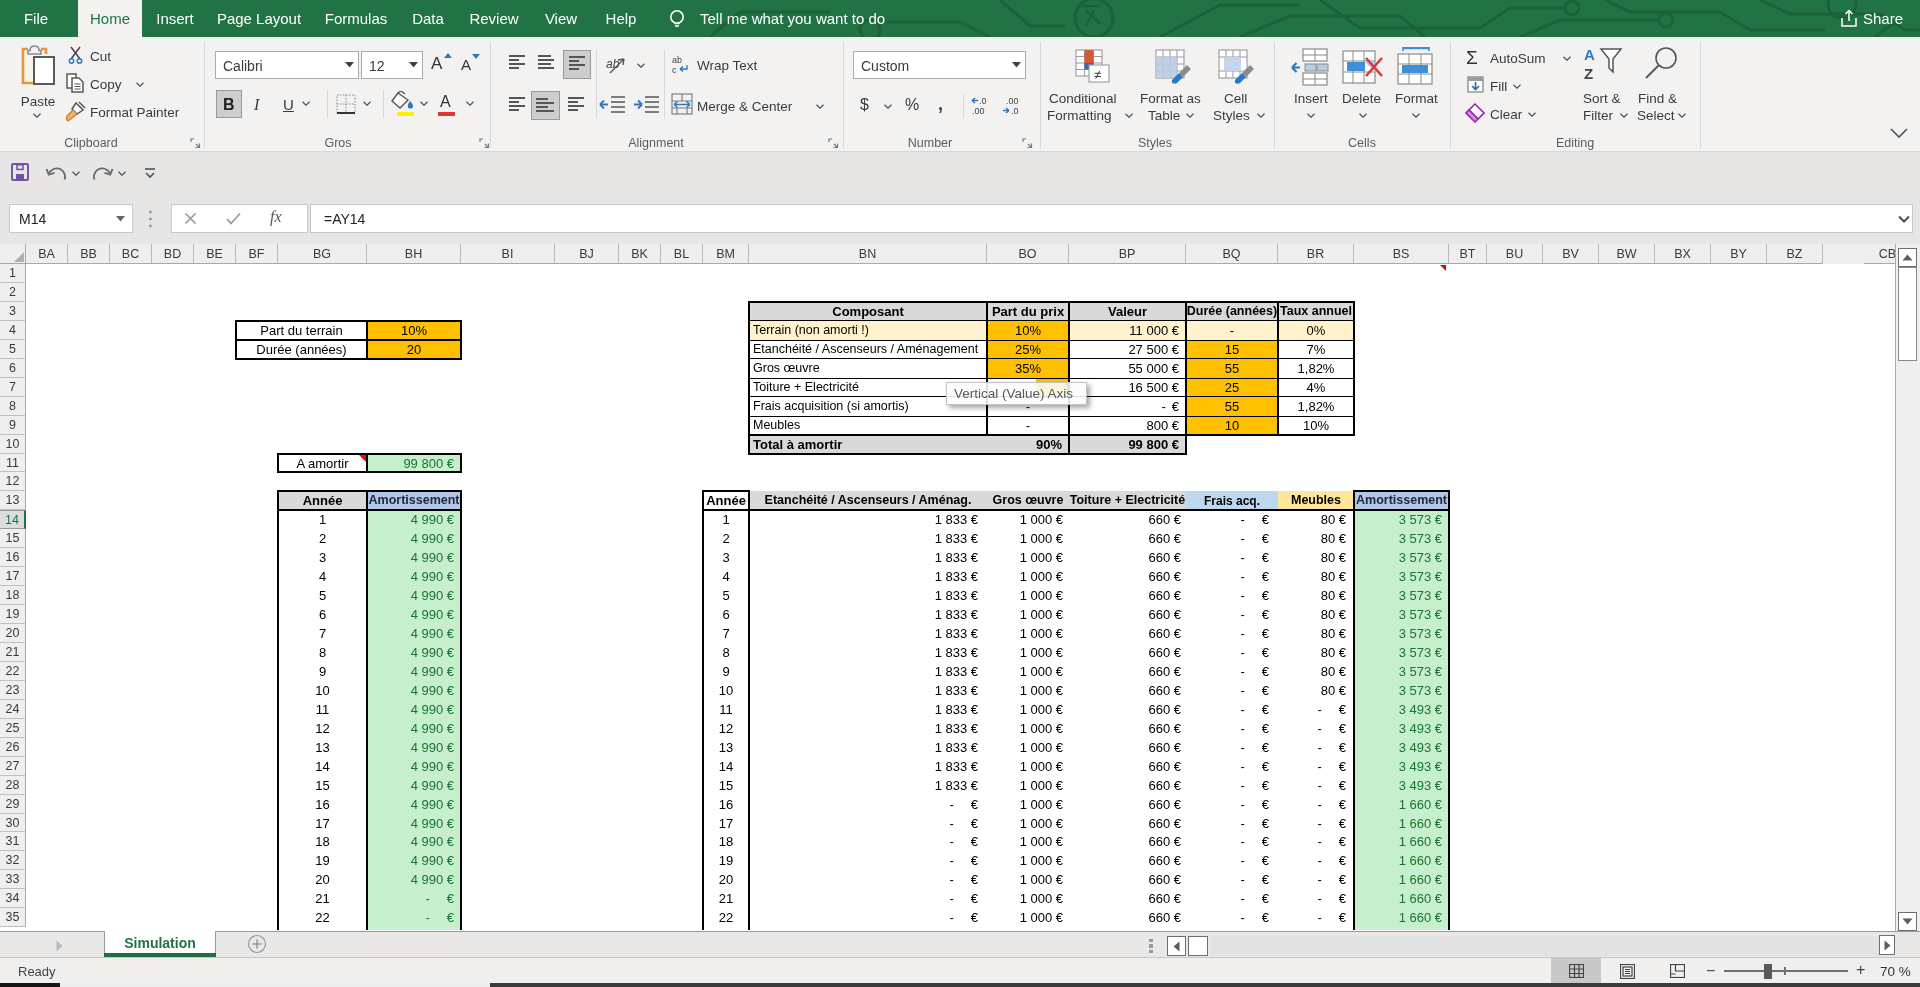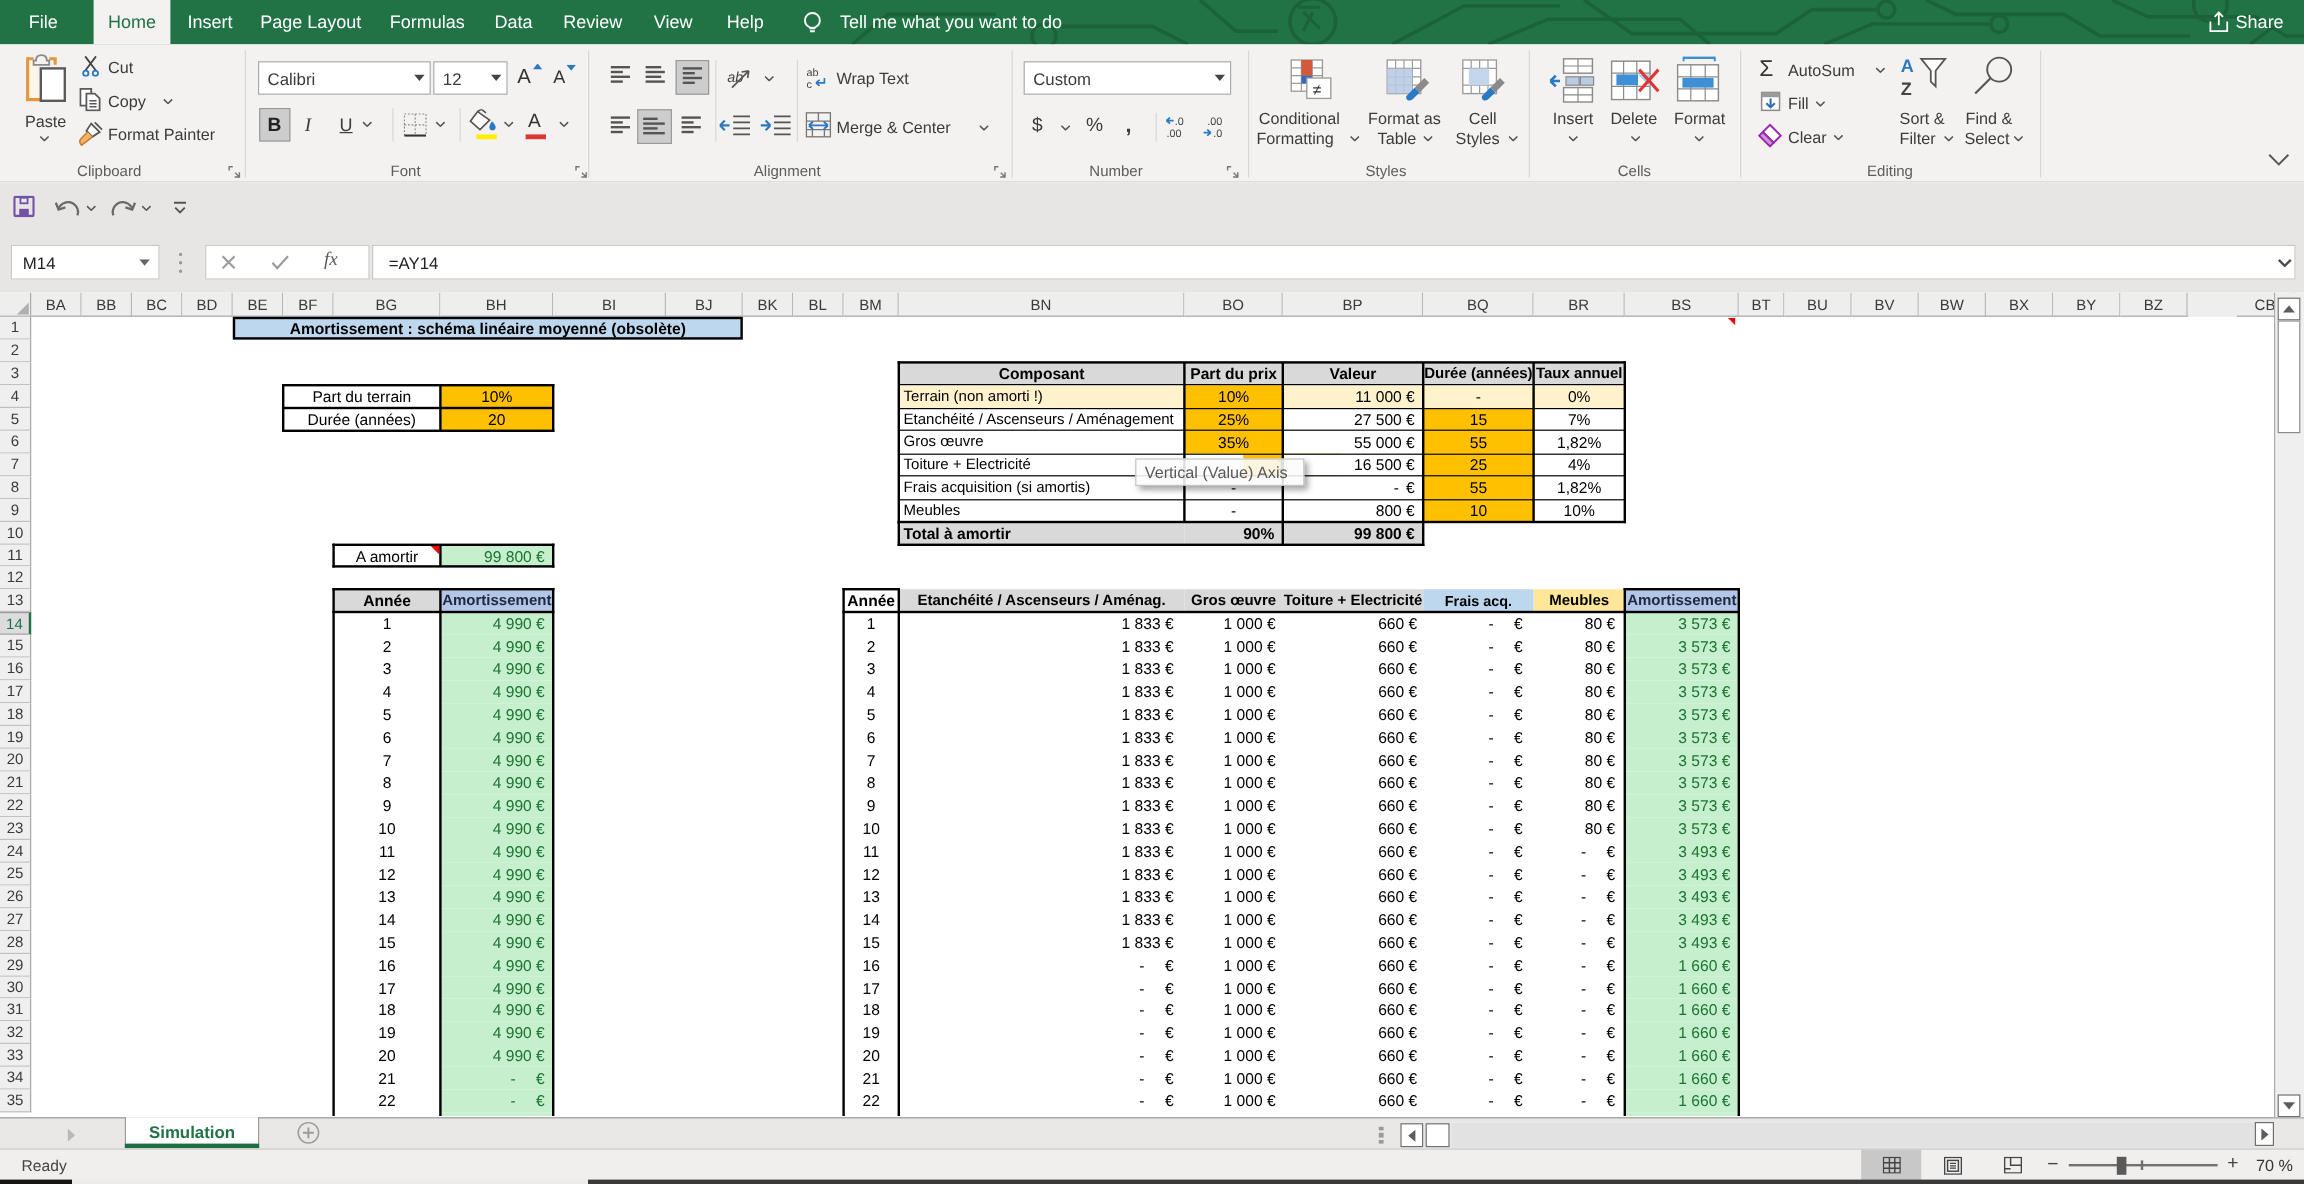--- a/index.html
+++ b/index.html
@@ -64,21 +64,21 @@
 </div>
 <div class="abs" style="left:0;top:37px;width:1920px;height:115px;background:#f3f2f1;border-bottom:1px solid #d8d8d8"></div>
 <div class="ln" style="left:204px;top:42px;width:1px;height:106px;background:#d8d8d8"></div>
 <div class="ln" style="left:490px;top:42px;width:1px;height:106px;background:#d8d8d8"></div>
 <div class="ln" style="left:843px;top:42px;width:1px;height:106px;background:#d8d8d8"></div>
 <div class="ln" style="left:1040px;top:42px;width:1px;height:106px;background:#d8d8d8"></div>
 <div class="ln" style="left:1274px;top:42px;width:1px;height:106px;background:#d8d8d8"></div>
 <div class="ln" style="left:1450px;top:42px;width:1px;height:106px;background:#d8d8d8"></div>
 <div class="ln" style="left:1700px;top:42px;width:1px;height:106px;background:#d8d8d8"></div>
 <div class="glab" style="left:31px;width:120px">Clipboard</div>
-<div class="glab" style="left:278px;width:120px">Font</div>
+<div class="glab" style="left:278px;width:120px">Gros</div>
 <div class="glab" style="left:596px;width:120px">Alignment</div>
 <div class="glab" style="left:870px;width:120px">Number</div>
 <div class="glab" style="left:1095px;width:120px">Styles</div>
 <div class="glab" style="left:1302px;width:120px">Cells</div>
 <div class="glab" style="left:1515px;width:120px">Editing</div>
 <svg class="abs" style="left:190px;top:138px" width="11" height="11" viewBox="0 0 11 11">
 <g stroke="#777" stroke-width="1.2" fill="none">
         <path d="M1 4 L1 1 L4 1 M6 6 L9.5 9.5 M9.5 5.5 L9.5 9.5 L5.5 9.5"></path>
       </g>
     </svg>
@@ -511,21 +511,20 @@
 <div class="rowh" style="top:738px;height:19px">26</div>
 <div class="rowh" style="top:757px;height:19px">27</div>
 <div class="rowh" style="top:776px;height:19px">28</div>
 <div class="rowh" style="top:795px;height:19px">29</div>
 <div class="rowh" style="top:814px;height:18px">30</div>
 <div class="rowh" style="top:832px;height:19px">31</div>
 <div class="rowh" style="top:851px;height:19px">32</div>
 <div class="rowh" style="top:870px;height:19px">33</div>
 <div class="rowh" style="top:889px;height:19px">34</div>
 <div class="rowh" style="top:908px;height:19px">35</div>
-<div class="c" style="left:194px;top:264px;width:425px;height:19px;background:#bdd7ee;border:2px solid #000;font-weight:bold;font-size:13px;justify-content:center">Amortissement : schéma linéaire moyenné (obsolète)</div>
 <div class="abs" style="left:1440px;top:265px;width:0;height:0;border-left:6px solid transparent;border-top:6px solid #ee0000"></div>
 <div class="c" style="left:236px;top:321px;width:131px;height:19px;background:#fff;font-size:13px;justify-content:center">Part du terrain</div>
 <div class="c" style="left:236px;top:340px;width:131px;height:19px;background:#fff;font-size:13px;justify-content:center">Durée (années)</div>
 <div class="c" style="left:367px;top:321px;width:94px;height:19px;background:#ffc000;color:#000;font-size:13px;justify-content:center;">10%</div>
 <div class="c" style="left:367px;top:340px;width:94px;height:19px;background:#ffc000;color:#000;font-size:13px;justify-content:center;">20</div>
 <div class="ln" style="left:235px;top:320px;width:227px;height:2px;background:#000"></div>
 <div class="ln" style="left:235px;top:358px;width:227px;height:2px;background:#000"></div>
 <div class="ln" style="left:236px;top:339px;width:225px;height:2px;background:#000"></div>
 <div class="ln" style="left:235px;top:320px;width:2px;height:40px;background:#000"></div>
 <div class="ln" style="left:460px;top:320px;width:2px;height:40px;background:#000"></div>

